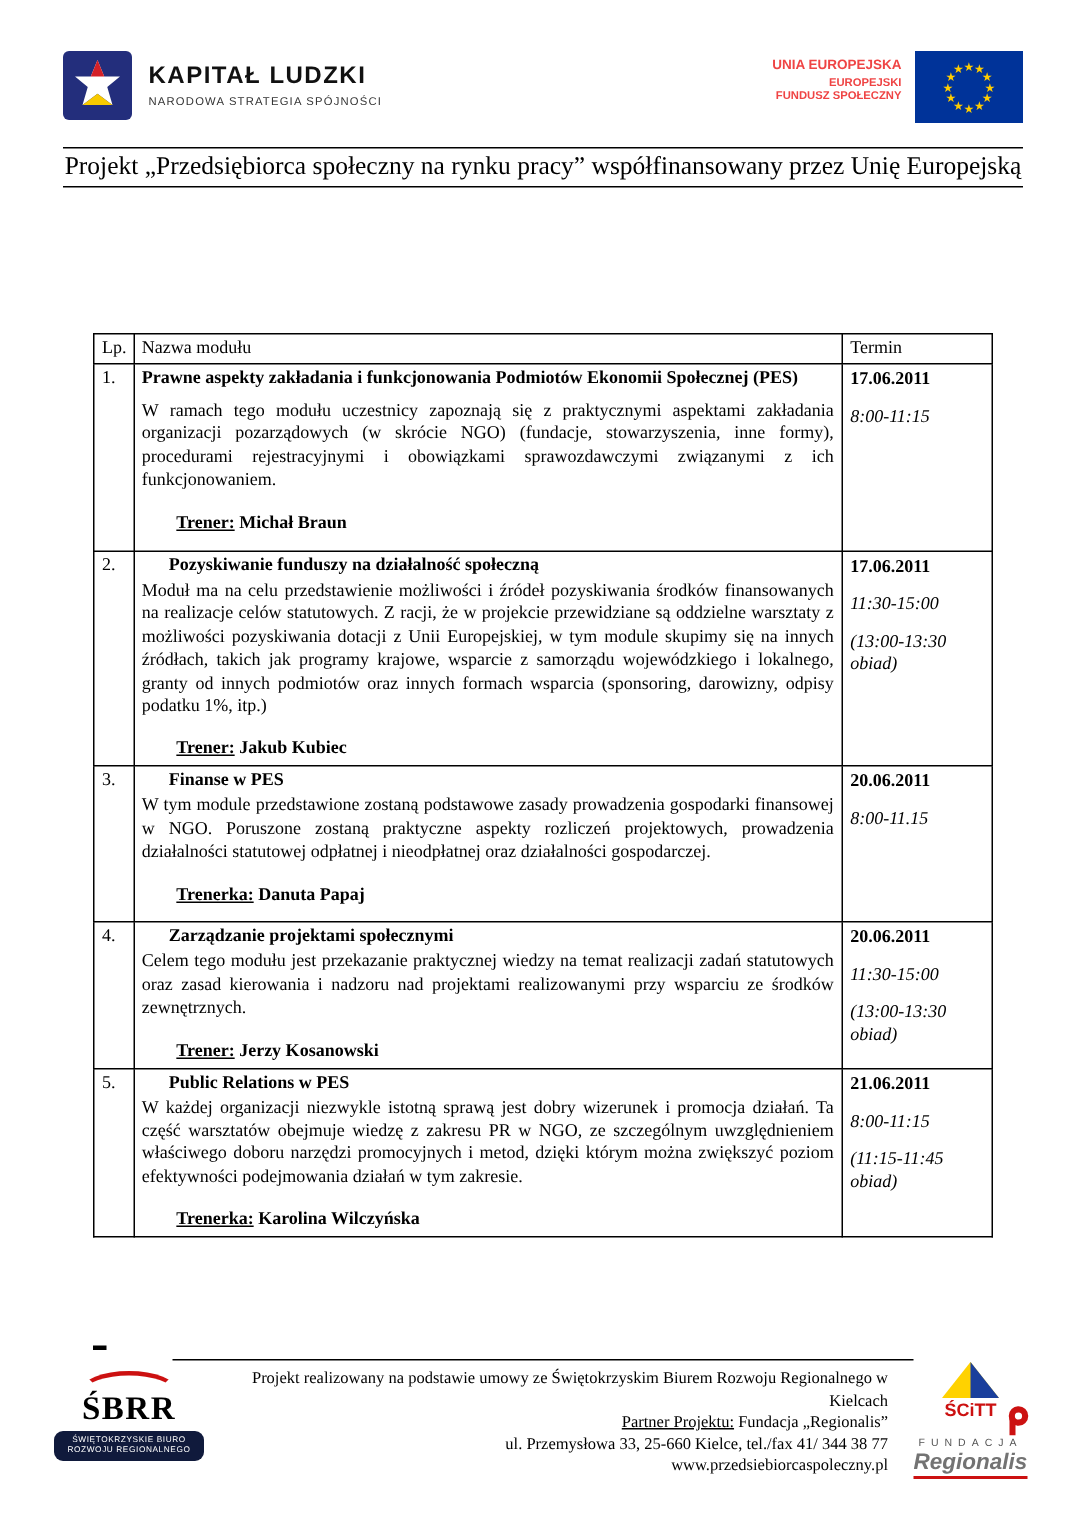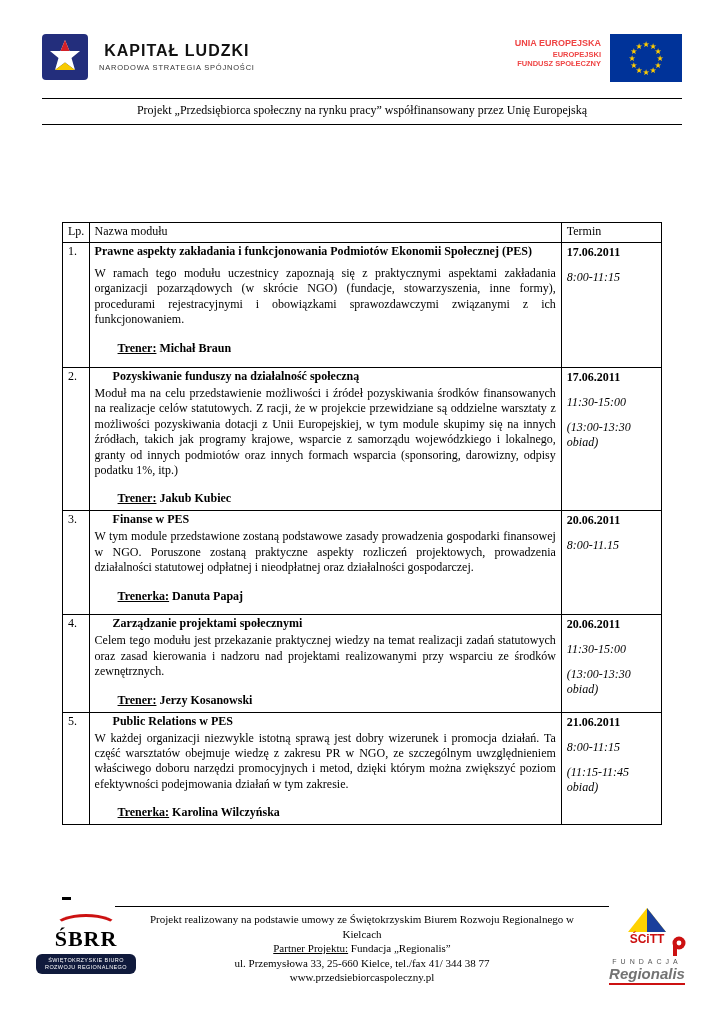--- a/index.html
+++ b/index.html
@@ -5,34 +5,34 @@
   html,body { margin:0; padding:0; background:#888; }
   .page {
     position:relative; width:724px; height:1024px; margin:0 auto;
     background:#fff; overflow:hidden;
     font-family:"Liberation Serif","DejaVu Serif",serif; color:#000;
   }
 
   
   .kl-logo { position:absolute; left:42px; top:34px; display:flex; align-items:center; gap:11px; }
   .kl-text { display:flex; flex-direction:column; gap:3px; }
-  .kl-title { font-family:"Liberation Sans",sans-serif; font-weight:bold; font-size:16px; letter-spacing:1px; color:#111;text-align:center; }
+  .kl-title { font-family:"Liberation Sans",sans-serif; font-weight:bold; font-size:16px; letter-spacing:1px; color:#111; }
   .kl-subtitle { font-family:"Liberation Sans",sans-serif; font-size:7.5px; letter-spacing:0.8px; color:#333; }
 
   .eu-logo { position:absolute; right:42px; top:34px; display:flex; align-items:flex-start; gap:9px; }
   .eu-text { text-align:right; font-family:"Liberation Sans",sans-serif; font-weight:bold; color:#ef4444; padding-top:4px; }
   .eu-line1 { font-size:9px; margin-bottom:2px; }
   .eu-line2 { font-size:7.5px; }
   .eu-flag { display:block; }
 
   
   .banner {
     position:absolute; left:42px; right:42px; top:98px;
     border-top:1px solid #000; border-bottom:1px solid #000;
-    text-align:center; font-size:12px; line-height:15px; padding:4px 0 6px;
+    text-align:center; font-size:17px; line-height:15px; padding:4px 0 6px;
   }
 
   .doc-title {
     position:absolute; left:0; right:0; top:142px; margin:0;
     text-align:center; font-size:21px; font-weight:bold;
   }
 
   
   .program-table {
     position:absolute; left:62px; top:222px; width:600px;
@@ -62,21 +62,21 @@
   tr.r1 { height:125px; }
   tr.r2 { height:136px; }
   tr.r3 { height:104px; }
   tr.r4 { height:86px; }
   tr.r5 { height:110px; }
 
   
   .footer-dash { position:absolute; left:62px; top:897px; width:9px; height:3px; background:#000; }
   .footer-rule { position:absolute; left:115px; top:906px; width:494px; border-top:1px solid #000; }
 
-  .footer-text { position:absolute; left:132px; right:132px; top:912px; text-align:center; font-size:11px; line-height:14.5px; }
+  .footer-text { position:absolute; left:132px; right:132px; top:912px; text-align:right; font-size:11px; line-height:14.5px; }
   .partner-label { text-decoration:underline; }
 
   .sbrr-logo { position:absolute; left:36px; top:914px; width:100px; text-align:center; }
   .sbrr-arc { width:58px; height:20px; margin:0 auto -14px; border:3px solid transparent; border-top-color:#cc1111; border-radius:50%; }
   .sbrr-acronym { font-weight:bold; font-size:22px; letter-spacing:1px; }
   .sbrr-caption { margin-top:2px; background:#101a3c; color:#fff; border-radius:6px;
     font-family:"Liberation Sans",sans-serif; font-size:5.5px; line-height:7px; padding:3px 2px; letter-spacing:0.4px; }
 
   .right-logos { position:absolute; right:34px; top:906px; width:86px; text-align:center; }
   .scitt-label { color:#cc1111; font-family:"Liberation Sans",sans-serif; font-weight:bold; font-size:12px; margin-top:-6px; }

